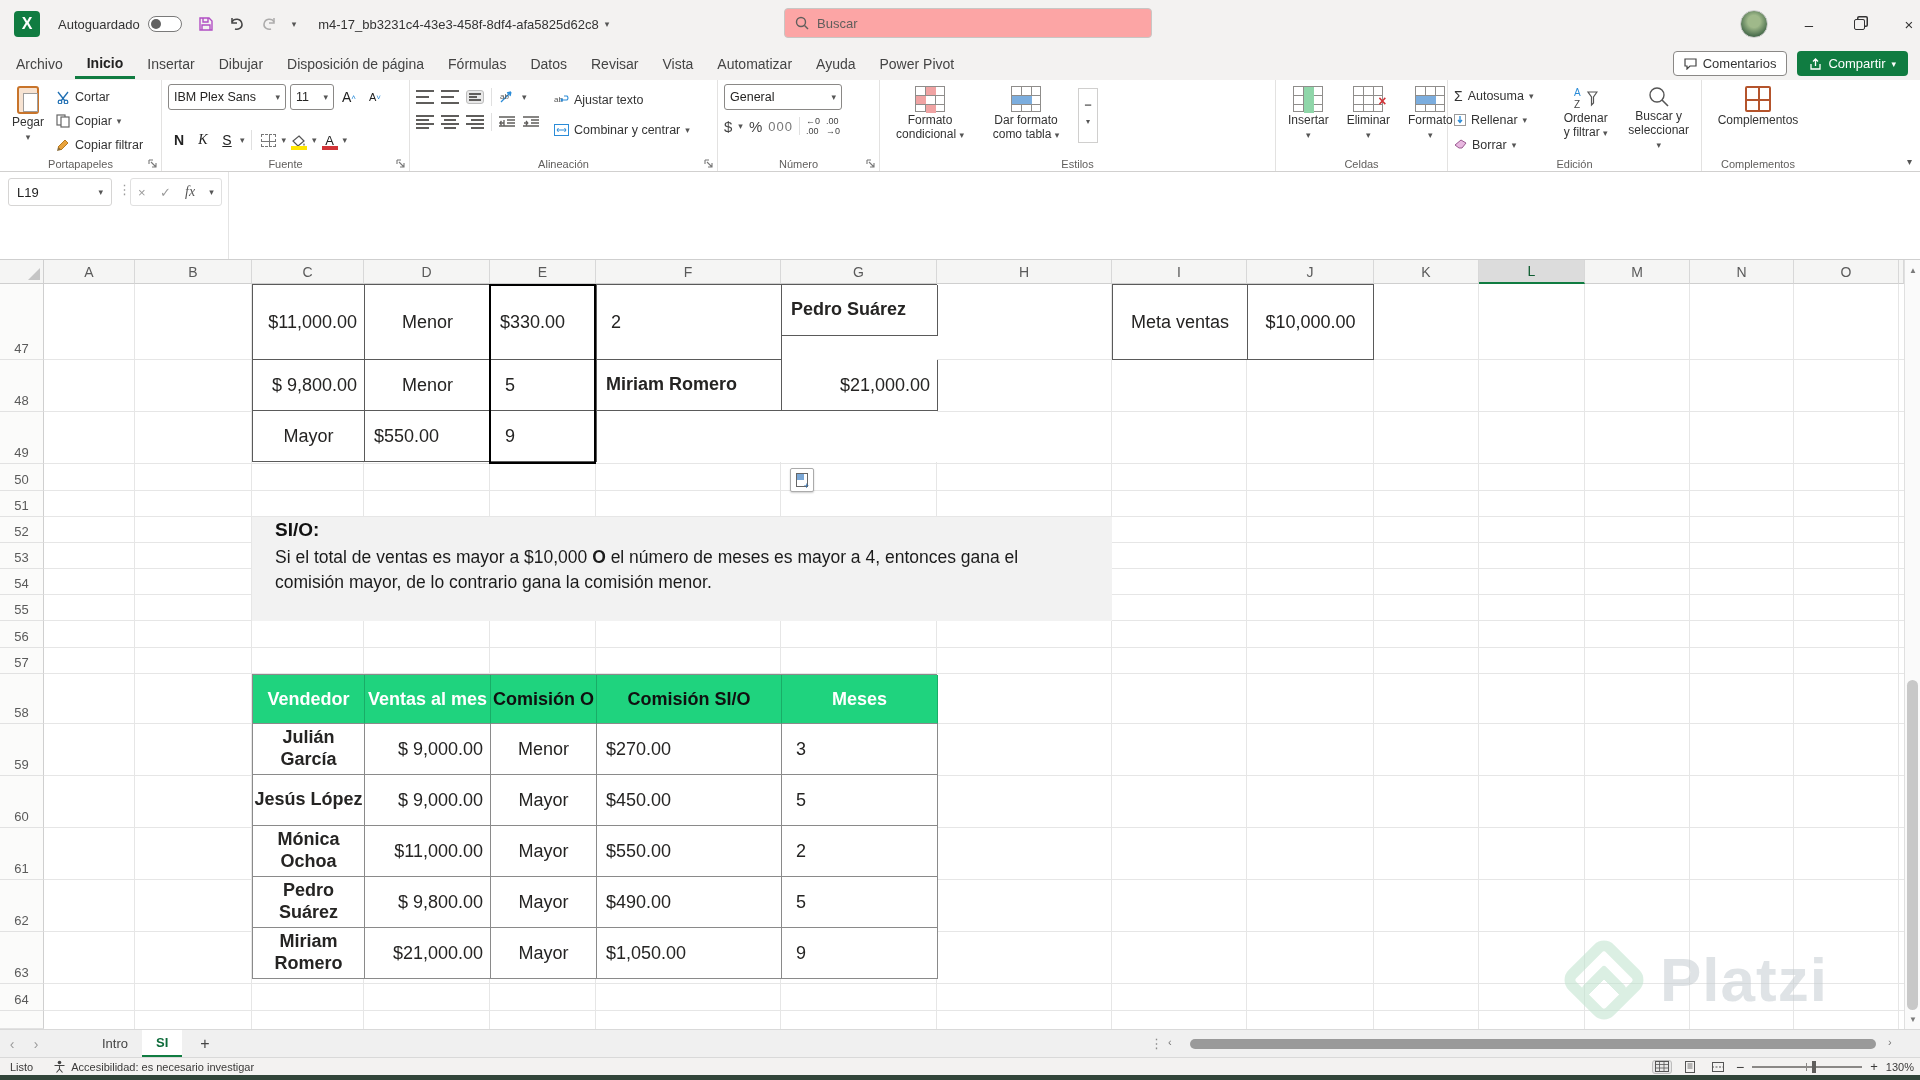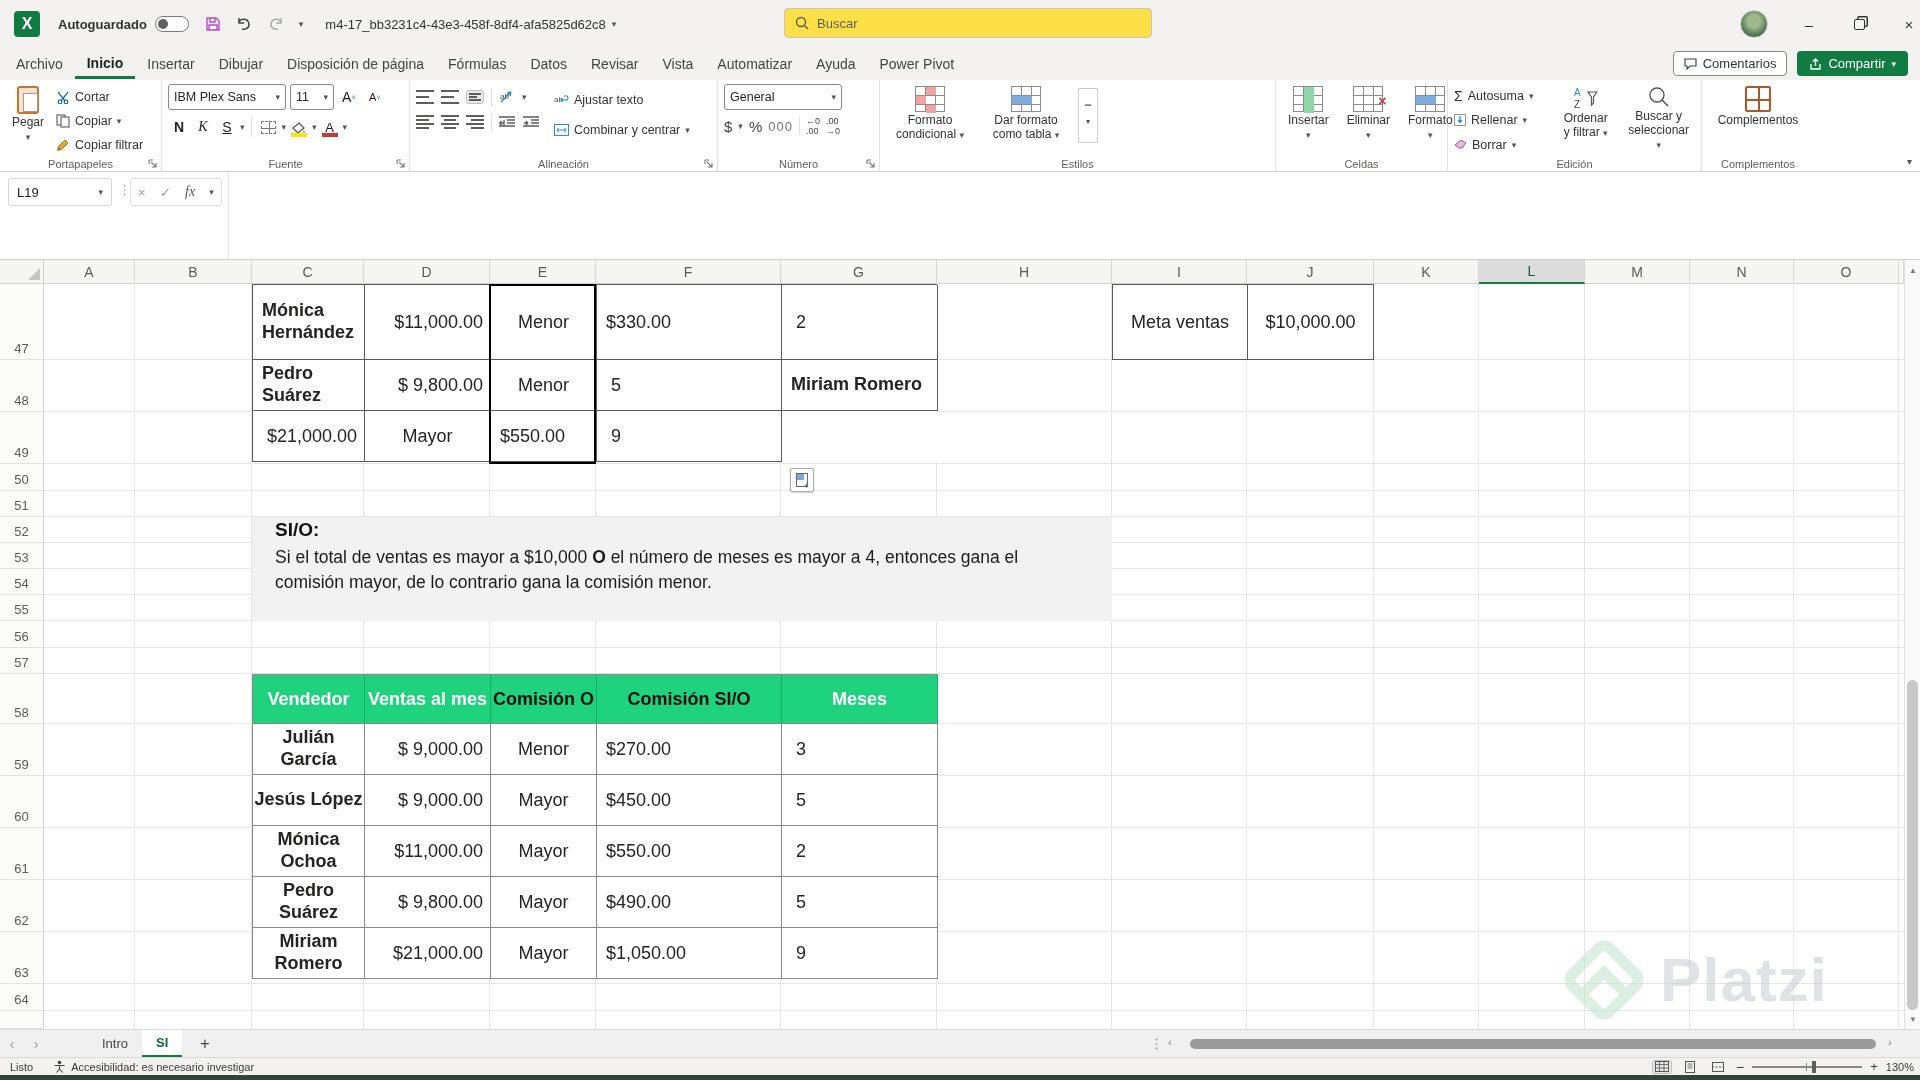--- a/index.html
+++ b/index.html
@@ -4,28 +4,28 @@
 <style>
   * { margin:0; padding:0; box-sizing:border-box; }
   html,body { width:1920px; height:1080px; overflow:hidden; background:#fff;
     font-family:"Liberation Sans", sans-serif; color:#252423; }
   svg { display:block; }
 
   
   .titlebar { position:absolute; left:0; top:0; width:1920px; height:48px; background:#f3f2f1; display:flex; align-items:center; }
   .xl-logo { width:26px; height:26px; margin-left:14px; background:#107c41; border-radius:4px; position:relative; }
   .xl-logo::after { content:"X"; position:absolute; inset:0; color:#fff; font-weight:bold; font-size:16px; text-align:center; line-height:26px; }
-  .autosave { display:flex; align-items:center; gap:8px; margin-left:18px; font-size:13px; color:#333;font-weight:bold; }
+  .autosave { display:flex; align-items:center; gap:8px; margin-left:18px; font-size:13px; color:#333; }
   .toggle { width:34px; height:16px; border:1px solid #7a7a7a; border-radius:9px; position:relative; background:#fff; }
   .toggle::after { content:""; position:absolute; left:2px; top:2px; width:10px; height:10px; border-radius:50%; background:#616161; }
   .qat { display:flex; align-items:center; gap:14px; margin-left:16px; color:#444; }
   .qat .dim { opacity:.4; }
   .filename { margin-left:22px; font-size:13px; color:#333; display:flex; gap:6px; align-items:center; }
   .chev { font-size:9px; color:#555; }
-  .searchbox { position:absolute; left:784px; top:8px; width:368px; height:30px; background:#fde047; border:1px solid #c8c6c4; border-radius:4px; display:flex; align-items:center; gap:8px; padding:0 10px; color:#605e5c; font-size:13px; }
+  .searchbox { position:absolute; left:784px; top:8px; width:368px; height:30px; background:#fca5a5; border:1px solid #c8c6c4; border-radius:4px; display:flex; align-items:center; gap:8px; padding:0 10px; color:#605e5c; font-size:13px; }
   .win-ctl { position:absolute; top:0; height:48px; width:46px; display:flex; align-items:center; justify-content:center; color:#333; font-size:15px; }
   .avatar { position:absolute; left:1740px; top:10px; width:28px; height:28px; border-radius:50%; background:radial-gradient(circle at 50% 40%, #9fb98a 0 30%, #4e7150 70%, #2e4e3a); border:1px solid #cfcfcf; }
   .maxbox { width:11px; height:11px; border:1.5px solid #333; border-radius:2px; box-shadow:3px -3px 0 -1.5px #f3f2f1, 3px -3px 0 0 #333; }
 
   
   .menubar { position:absolute; left:0; top:48px; width:1920px; height:32px; background:#f3f2f1; display:flex; align-items:center; font-size:14px; color:#444; }
   .mtab { padding:5px 12px; cursor:default; }
   .mtab.active { font-weight:bold; color:#222; border-bottom:3px solid #107c41; }
   .mtab:first-child { margin-left:4px; }
   .topright { position:absolute; right:12px; top:51px; display:flex; gap:10px; align-items:center; }
@@ -270,21 +270,21 @@
     </div>
     <span class="glabel">Portapapeles</span>
     <span class="launcher">
         <svg width="10" height="10">
           <path d="M1 1 h4 M1 1 v4 M3 3 l5 5 M8 4 v4 h-4" fill="none" stroke="#777" stroke-width="1.1"></path>
         </svg>
       </span>
   </div>
 
   <div class="rgroup" style="width:248px">
-    <div class="vstack" style="gap:5px; width:100%">
+    <div class="vstack" style="gap:18px; width:100%">
       <div style="display:flex; gap:4px; align-items:center">
         <div class="fontbox">
             <span>IBM Plex Sans</span>
             <span class="chev">▾</span>
           </div>
         <div class="sizebox">
             <span>11</span>
             <span class="chev">▾</span>
           </div>
         <div class="fbtn">
@@ -615,21 +615,20 @@
       <div class="vline" style="left: 1067px;"></div>
       <div class="vline" style="left: 892px;"></div>
       <div class="vline" style="left: 736px;"></div>
       <div class="vline" style="left: 551px;"></div>
       <div class="vline" style="left: 445px;"></div>
       <div class="vline" style="left: 319px;"></div>
       <div class="vline" style="left: 207px;"></div>
       <div class="vline" style="left: 90px;"></div>
 
     <div class="t1">
-      <div class="c r1 nm">Mónica Hernández</div>
       <div class="c r1 money-r">$11,000.00</div>
       <div class="c r1 mid">Menor</div>
       <div class="c r1 money-l">$330.00</div>
       <div class="c r1 mes">2</div>
       <div class="c r2 nm">Pedro Suárez</div>
       <div class="c r2 money-r">$ 9,800.00</div>
       <div class="c r2 mid">Menor</div>
       <div class="c r2 mes">5</div>
       <div class="c r3 nm">Miriam Romero</div>
       <div class="c r3 money-r">$21,000.00</div>

